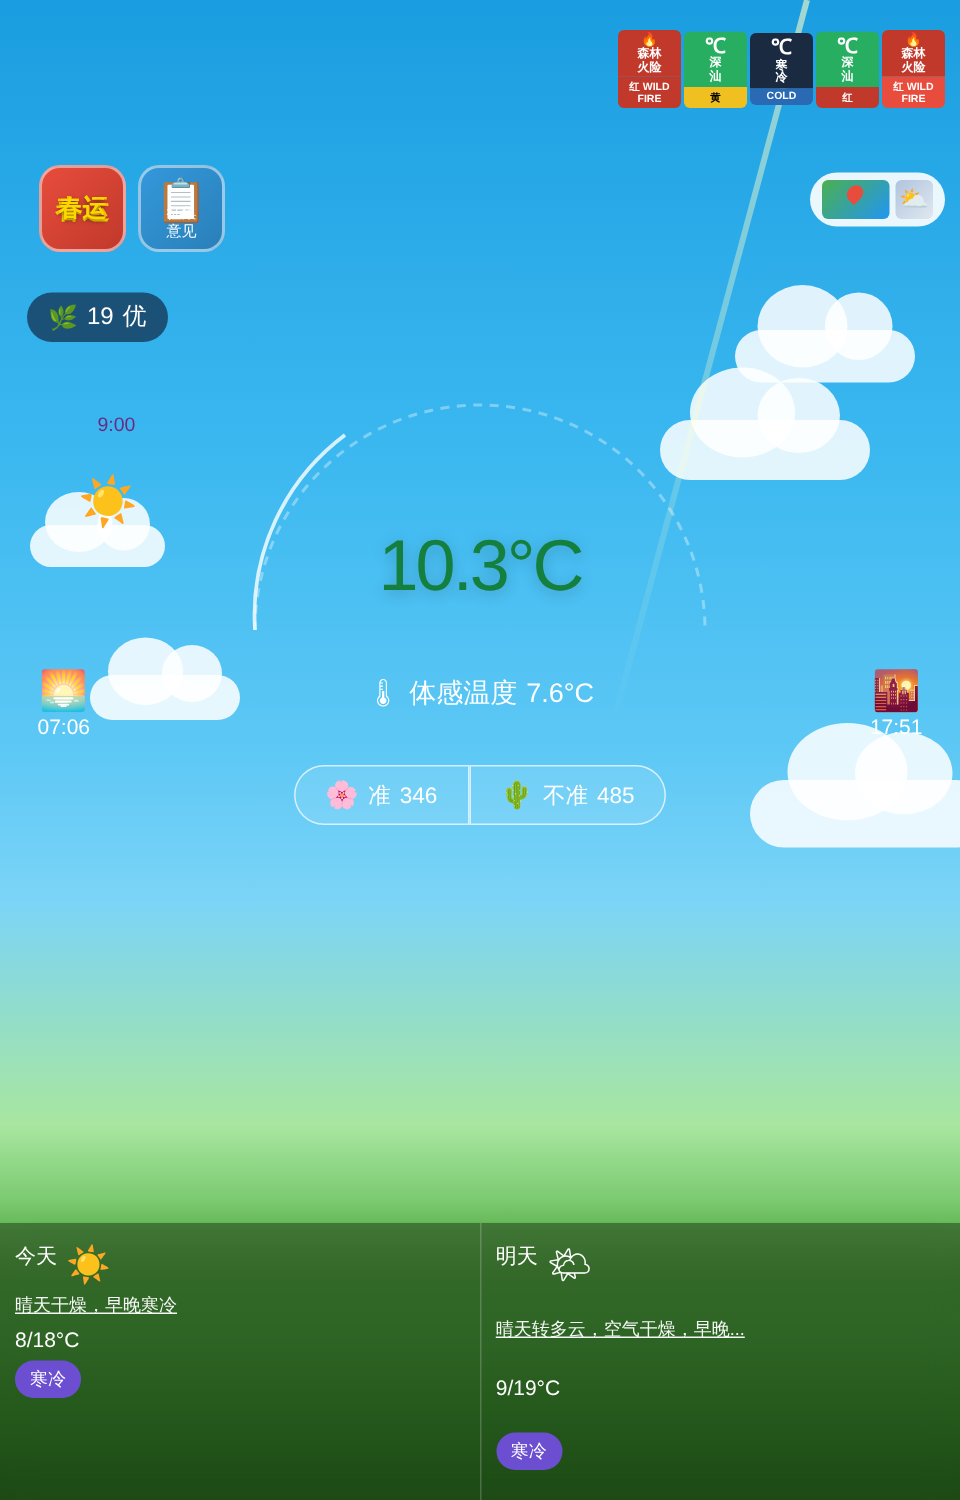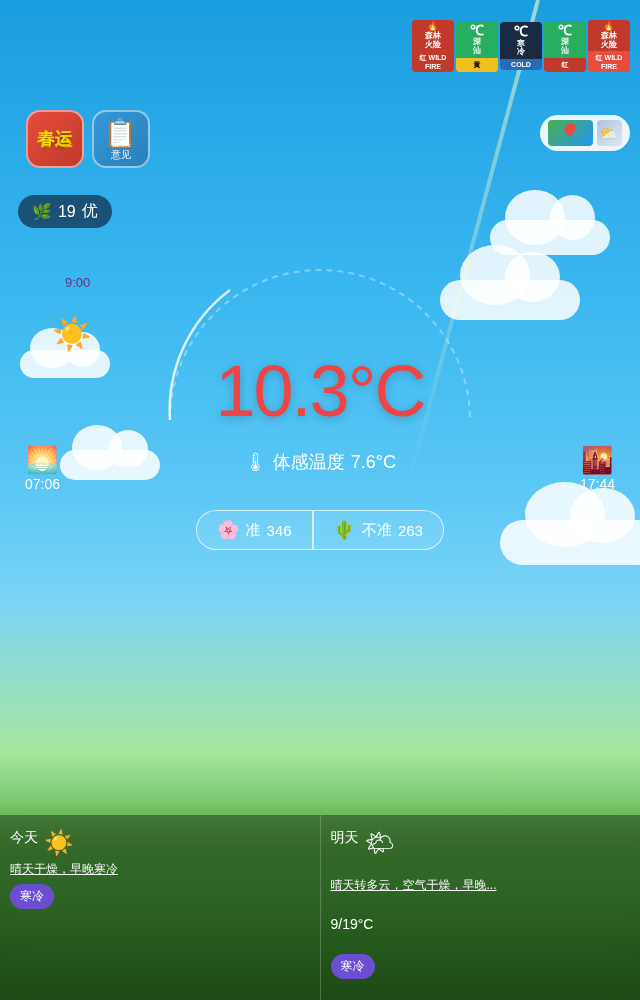--- a/index.html
+++ b/index.html
@@ -253,22 +253,22 @@
       position: absolute;
       top: 315px; left: 52px;
       font-size: 32px;
     }
 
     
     .main-temp {
       position: absolute;
       top: 350px; left: 0; right: 0;
       text-align: center;
-      color: #ef4444;
-      font-size: 72px;
+      color: #15803d;
+      font-size: 48px;
       font-weight: 300;
       text-shadow: 0 2px 10px rgba(0,0,0,0.2);
       letter-spacing: -2px;
     }
 
     
     .feels-like {
       position: absolute;
       top: 450px; left: 0; right: 0;
       text-align: center;
@@ -461,50 +461,51 @@
     <span>10.3°C</span>
   </div>
 
   <div class="sunrise">
     <div class="sunrise-icon">🌅</div>
     <div>07:06</div>
   </div>
 
   <div class="sunset">
     <div class="sunset-icon">🌇</div>
-    <div>17:44</div>
+    <div>17:51</div>
   </div>
 
   <div class="feels-like">
     <span>🌡</span>
     <span>体感温度</span>
     <span>7.6°C</span>
   </div>
 
   <div class="accuracy-row">
     <button class="accuracy-btn">
       <span class="acc-icon">🌸</span>
       <span>准</span>
       <span>346</span>
     </button>
     <button class="accuracy-btn">
       <span class="acc-icon">🌵</span>
       <span>不准</span>
-      <span>263</span>
+      <span>485</span>
     </button>
   </div>
 
   <div class="forecast-panel">
 
     <div class="forecast-item">
       <div class="forecast-row-top">
         <span class="forecast-day">今天</span>
         <span class="forecast-icon">☀️</span>
       </div>
       <div class="forecast-desc">晴天干燥，早晚寒冷</div>
+      <div class="forecast-temp">8/18°C</div>
       <button class="forecast-alert-btn">寒冷</button>
     </div>
 
     <div class="forecast-item">
       <div class="forecast-row-top">
         <span class="forecast-day">明天</span>
         <span class="forecast-icon">🌤</span>
       </div>
       <div class="forecast-desc">晴天转多云，空气干燥，早晚...</div>
       <div class="forecast-temp">9/19°C</div>

